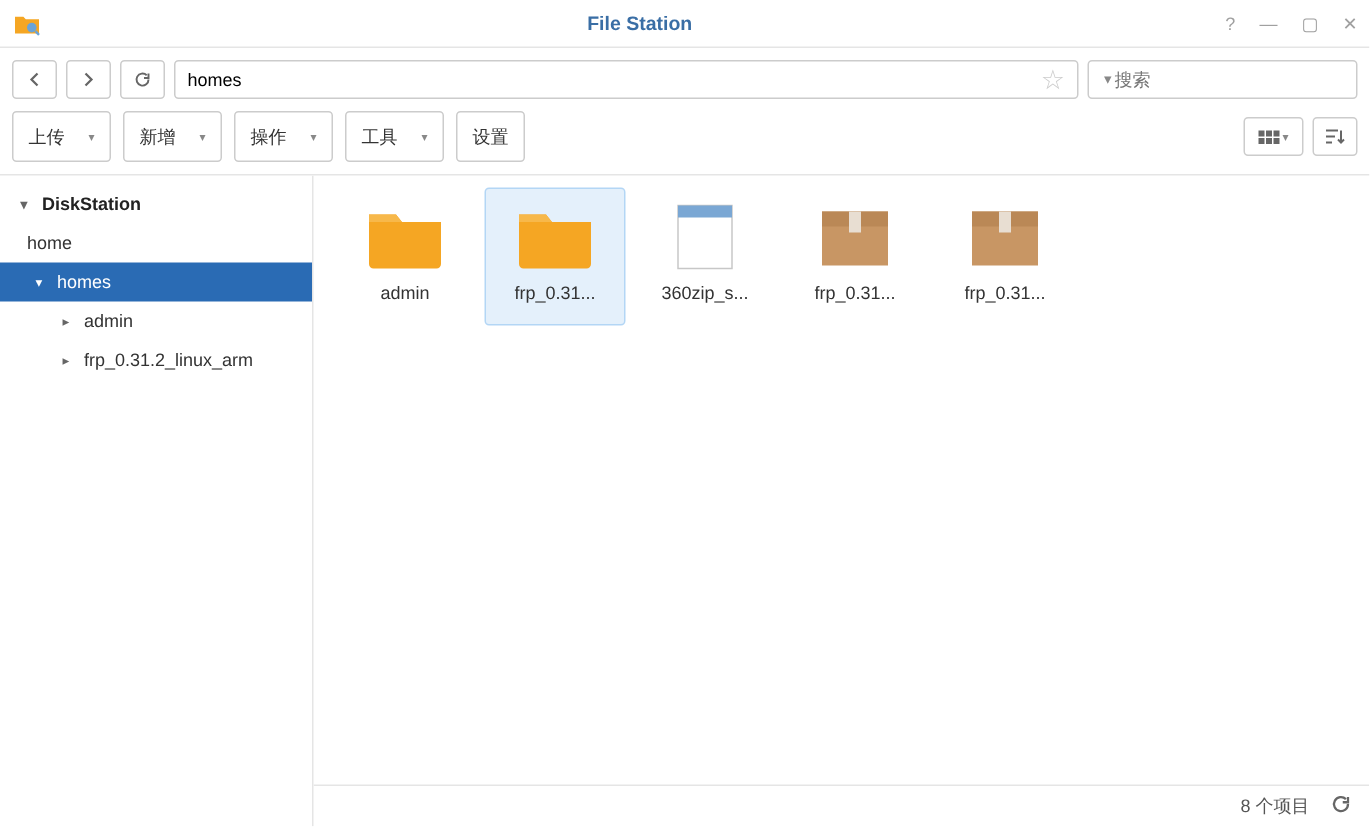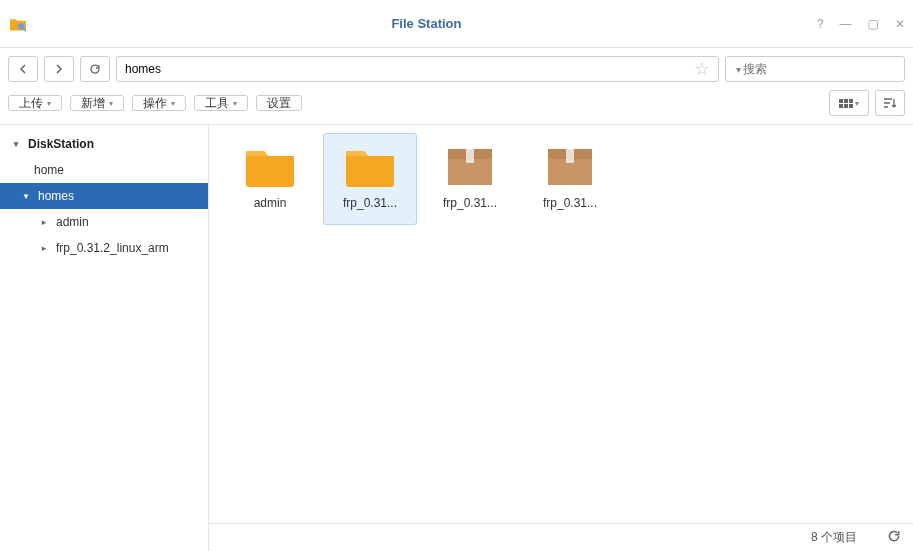--- a/index.html
+++ b/index.html
@@ -1,63 +1,63 @@
 <!DOCTYPE html>
 <html><head>
 <meta charset="utf-8">
 <style>
 * { box-sizing: border-box; margin: 0; padding: 0; font-family: -apple-system, "Segoe UI", Arial, sans-serif; font-size: 12px; }
 body { width: 913px; height: 551px; background: #fff; overflow: hidden; }
 .window { display: flex; flex-direction: column; height: 100%; }
 
 
-.titlebar { height: 48px; display: flex; align-items: center; border-bottom: 1px solid #e5e5e5; padding: 0 8px; }
+.titlebar { height: 32px; display: flex; align-items: center; border-bottom: 1px solid #e5e5e5; padding: 0 8px; }
 .titlebar .app-icon { width: 20px; height: 16px; margin-right: 8px; }
 .titlebar .title { flex: 1; text-align: center; color: #3a6ea5; font-weight: bold; font-size: 13px; }
 .titlebar .win-controls { display: flex; gap: 16px; color: #a0a0a0; }
 .titlebar .win-controls span { cursor: pointer; }
 
 
 .navbar { display: flex; align-items: center; gap: 6px; padding: 8px; }
 .nav-btn { width: 30px; height: 26px; border: 1px solid #ccc; border-radius: 3px; background: #fff; display:flex; align-items:center; justify-content:center; cursor:pointer; color:#666; }
 .path-input { flex: 1; height: 26px; border: 1px solid #ccc; border-radius: 3px; padding: 0 8px; display:flex; align-items:center; position:relative; }
 .path-input input { border:none; outline:none; flex:1; font-size:12px; background:transparent; }
 .path-star { color:#ccc; font-size:18px; cursor:pointer; }
 .search-box { width: 180px; height: 26px; border: 1px solid #ccc; border-radius: 3px; display:flex; align-items:center; padding: 0 6px; }
 .search-box svg { margin-right:4px; }
 .search-box input { border:none; outline:none; flex:1; font-size:12px; color:#ec4899; }
 
 
 .toolbar { display:flex; align-items:center; gap:8px; padding: 0 8px 8px; border-bottom:1px solid #e5e5e5; }
-.tbtn { height: 16px; padding: 0 10px; border:1px solid #ccc; border-radius:3px; background:#fff; display:flex; align-items:center; gap:4px; cursor:pointer; color:#333; }
+.tbtn { height: 34px; padding: 0 10px; border:1px solid #ccc; border-radius:3px; background:#fff; display:flex; align-items:center; gap:16px; cursor:pointer; color:#333; }
 .tbtn .caret { font-size:8px; color:#888; }
 .view-controls { margin-left:auto; display:flex; gap:6px; }
 .view-btn { width:40px; height:26px; border:1px solid #ccc; border-radius:3px; display:flex; align-items:center; justify-content:center; gap:2px; cursor:pointer; }
 .grid-icon { display:grid; grid-template-columns:repeat(3,4px); grid-template-rows:repeat(2,4px); gap:1px; }
 .grid-icon i { background:#666; }
 
 
 .main { flex:1; display:flex; overflow:hidden; }
 .sidebar { width: 209px; border-right:1px solid #e5e5e5; overflow:auto; padding-top:6px; }
 .tree-item { display:flex; align-items:center; padding: 6px 10px; cursor:pointer; color:#333; }
 .tree-item .arrow { width:12px; display:inline-flex; justify-content:center; font-size:9px; color:#666; margin-right:6px; }
-.tree-item.level1 { padding-left: 34px; }
+.tree-item.level1 { padding-left: 18px; }
 .tree-item.level2 { padding-left: 38px; }
 .tree-item.root { font-weight:bold; color:#222; }
 .tree-item.selected { background:#2a6bb4; color:#fff; }
 .tree-item.selected .arrow { color:#fff; }
 
 .content { flex:1; display:flex; flex-direction:column; overflow:hidden; }
 .files { flex:1; padding: 8px 14px; display:flex; flex-wrap:wrap; align-content:flex-start; gap: 6px; overflow:auto; }
 .file-item { width: 94px; height: 92px; display:flex; flex-direction:column; align-items:center; justify-content:flex-start; padding:6px 2px; border:1px solid transparent; border-radius:3px; cursor:pointer; }
 .file-item.selected { background:#e4f0fb; border-color:#b3d6f5; }
 .file-item .icon-wrap { width:60px; height:52px; display:flex; align-items:center; justify-content:center; }
 .file-item .label { margin-top:4px; max-width:90px; white-space:nowrap; overflow:hidden; text-overflow:ellipsis; color:#333; font-size:12px; text-align:center; }
 
-.statusbar { height:28px; border-top:1px solid #e5e5e5; display:flex; align-items:center; justify-content:flex-end; padding: 0 12px; gap:30px; color:#555; }
+.statusbar { height:28px; border-top:1px solid #e5e5e5; display:flex; align-items:center; justify-content:flex-end; padding: 0 12px; gap:14px; color:#555; }
 .statusbar .refresh { cursor:pointer; color:#666; }
 
 
 .folder-svg { fill:#f5a623; }
 </style>
 </head>
 <body>
 
 <div class="window">
 
@@ -183,20 +183,29 @@
             <div class="label">admin</div>
           </div>
           <div class="file-item selected">
             <div class="icon-wrap">
               <svg width="56" height="46" viewBox="0 0 56 46">
                 <path fill="#f5a623" d="M4 8h18l4 5h26v28a3 3 0 0 1-3 3H7a3 3 0 0 1-3-3z"></path>
                 <path fill="#f7b84a" d="M4 8h18l4 5H4z"></path>
               </svg>
             </div>
             <div class="label">frp_0.31...</div>
+          </div>
+          <div class="file-item">
+            <div class="icon-wrap">
+              <svg width="42" height="48" viewBox="0 0 42 48">
+                <rect x="3" y="3" width="36" height="42" fill="#fff" stroke="#c7c7c7"></rect>
+                <rect x="3" y="3" width="36" height="8" fill="#7aa7d4"></rect>
+              </svg>
+            </div>
+            <div class="label">360zip_s...</div>
           </div>
           <div class="file-item">
             <div class="icon-wrap">
               <svg width="50" height="46" viewBox="0 0 50 46">
                 <rect x="3" y="6" width="44" height="36" fill="#c89664"></rect>
                 <rect x="3" y="6" width="44" height="10" fill="#ba8856"></rect>
                 <rect x="21" y="6" width="8" height="14" fill="#e8ded2"></rect>
               </svg>
             </div>
             <div class="label">frp_0.31...</div>

